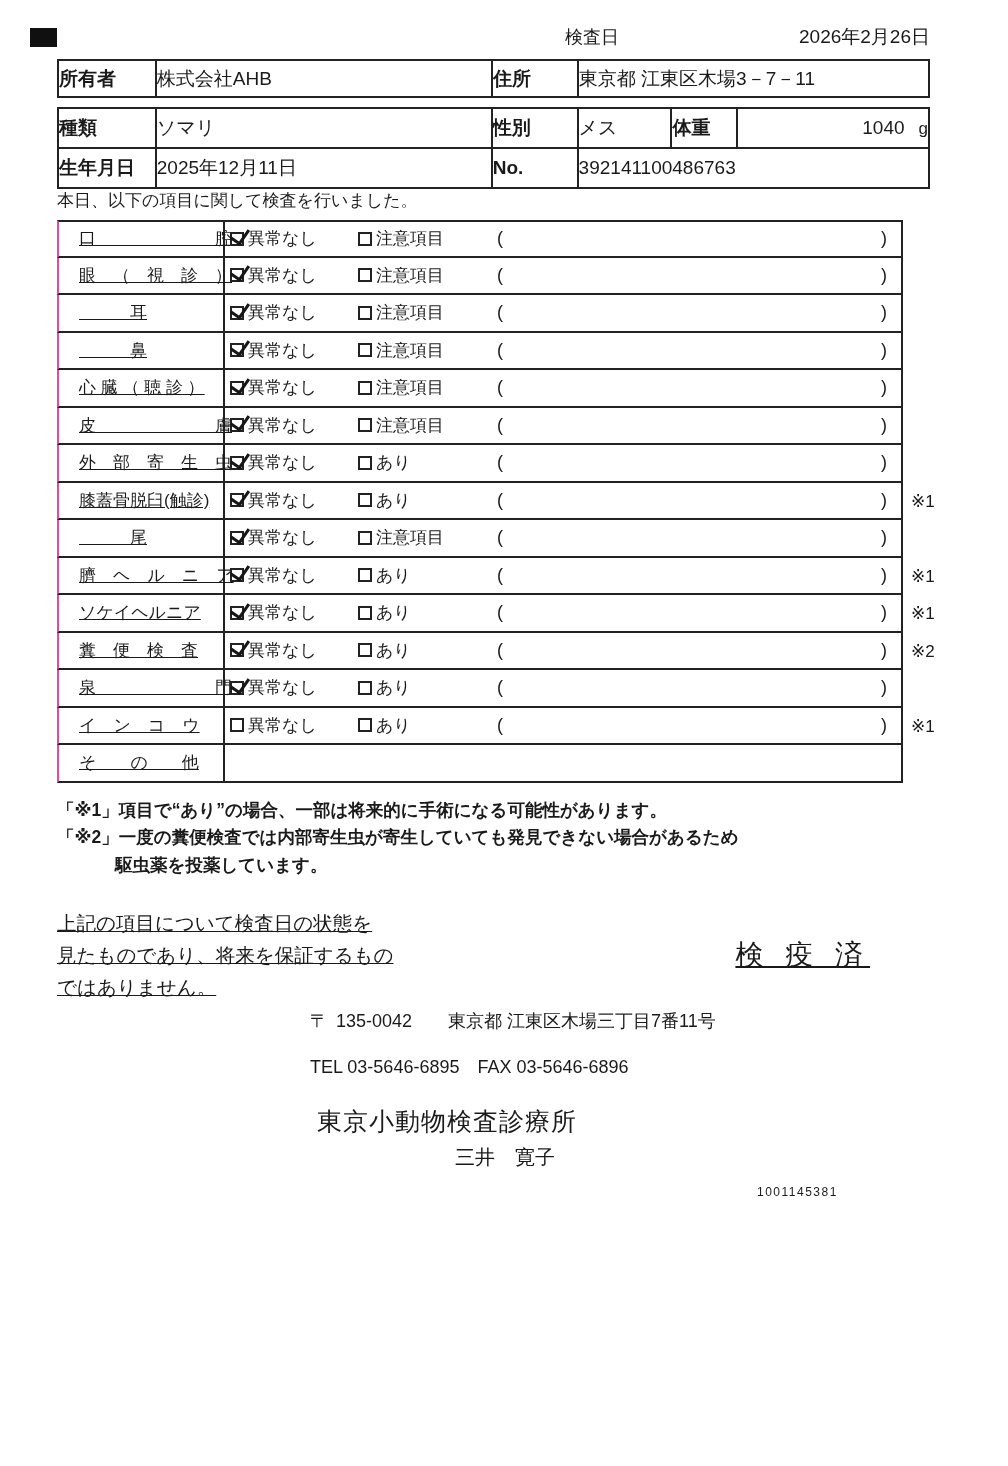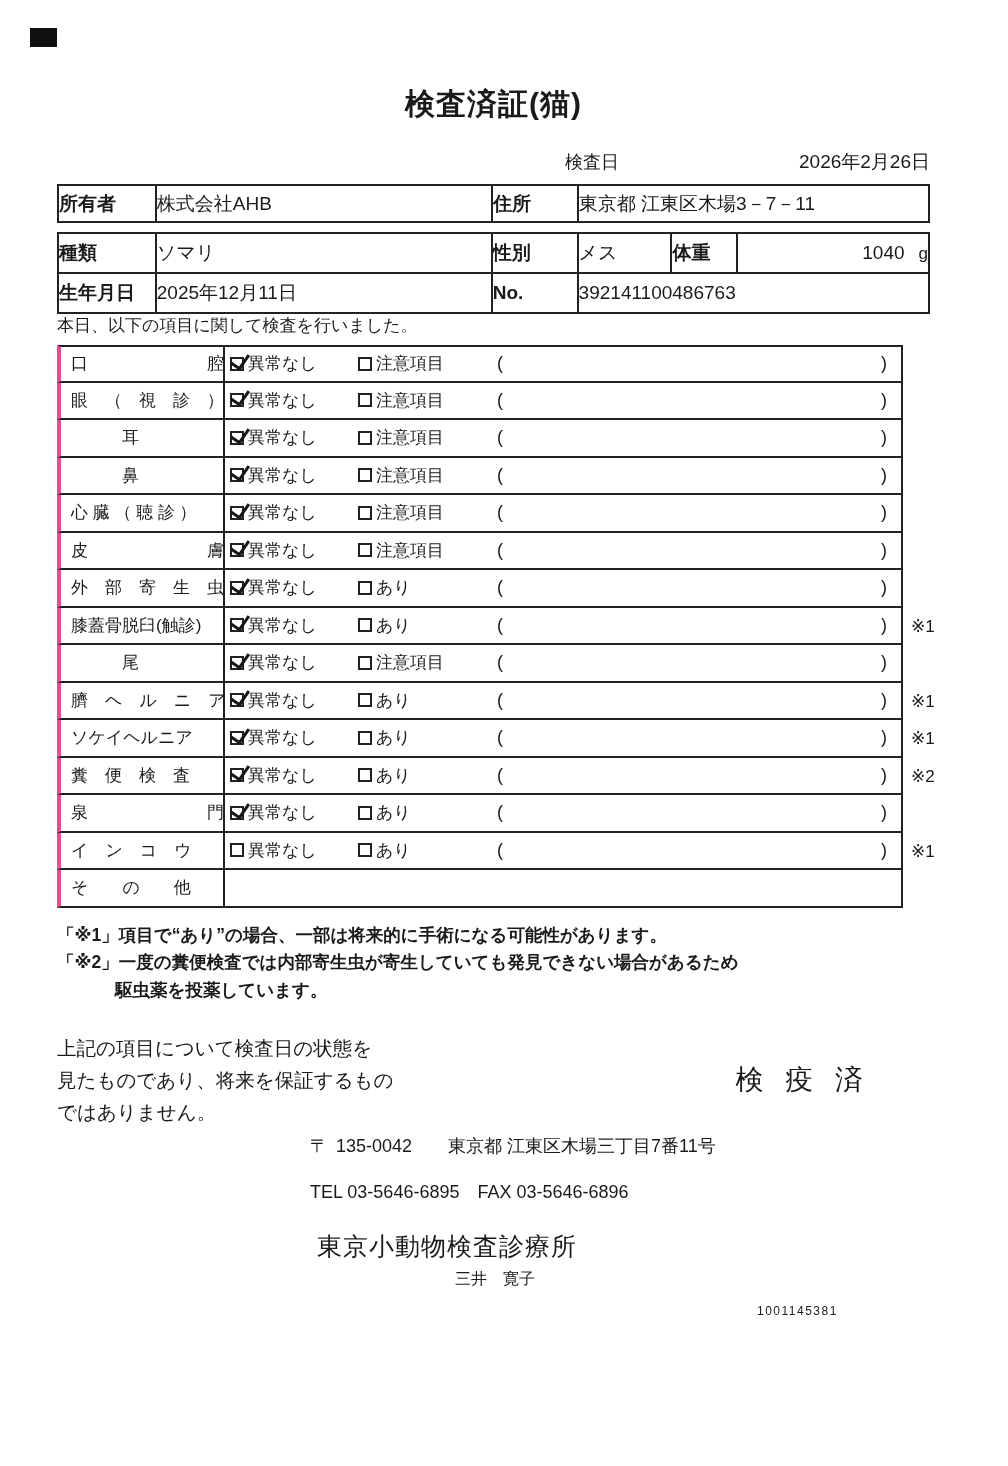--- a/index.html
+++ b/index.html
@@ -26,61 +26,60 @@
   td.val { padding-left: 10px; }
   td.weight { text-align: right; padding-right: 14px; }
   td.weight .unit { display: inline-block; margin-left: 14px; font-size: 17px; }
 
   .intro { font-size: 17px; }
 
   .insp { margin-top: 8px; }
   .trow { display: grid; grid-template-columns: 168px 678px 70px; }
   .cell { border-bottom: 2px solid #222; height: 37.5px; display: flex; align-items: center; font-size: 17px; }
   .trow:first-child .cell { border-top: 2px solid #222; }
-  .label-cell { border-left: 4px solid #ec4899; border-right: 2px solid #222; white-space: pre; padding-left: 10px; }
+  .label-cell { border-left: 2px solid #ec4899; border-right: 2px solid #222; white-space: pre; padding-left: 20px; text-decoration: underline; }
   .content-cell { border-right: 2px solid #222; padding-left: 5px; }
   .remark-cell { height: 37.5px; display: flex; align-items: center; padding-left: 8px; font-size: 17px; }
 
   .opt { display: flex; align-items: center; }
   .opt1 { width: 128px; }
   .opt2 { width: 137px; }
   .cb { width: 14px; height: 14px; border: 2px solid #222; position: relative; margin-right: 4px; flex: none; }
   .cb.checked::after {
     content: ""; position: absolute; left: 2px; top: -8px;
     width: 9px; height: 15px;
     border-right: 3px solid #161616; border-bottom: 3px solid #161616;
     transform: rotate(35deg);
   }
   .paren-open { margin-left: 2px; font-size: 18px; }
   .sp { flex: 1; }
   .paren-close { margin-right: 14px; font-size: 18px; }
 
   .notes { margin-top: 14px; font-size: 17.5px; line-height: 27.5px; font-weight: bold; }
   .notes .indent { padding-left: 58px; }
 
-  .bottom-row { display: flex; margin-top: 28px; width: 951px; }
+  .bottom-row { display: flex; margin-top: 28px; width: 951px; text-decoration: underline; }
   .disclaimer { font-size: 19.5px; line-height: 32px; white-space: pre-line; }
   .stamp { margin-left: auto; margin-right: 138px; align-self: center; font-size: 28px; letter-spacing: 7px; font-weight: 500; white-space: pre; }
 
   .addr-line { margin-top: 6px; margin-left: 253px; font-size: 18px; }
   .addr-line .postal-mark { margin-right: 8px; }
   .addr-line .postal { margin-right: 36px; }
   .tel-line { margin-top: 22px; margin-left: 253px; font-size: 18px; white-space: pre; }
   .clinic { margin-top: 26px; margin-left: 260px; font-size: 25px; letter-spacing: 1px; font-weight: 500; }
-  .vet { margin-top: 6px; margin-left: 398px; font-size: 16px; white-space: pre; }
+  .vet { margin-top: 6px; margin-left: 398px; font-size: 20px; white-space: pre; }
   .serial { margin-top: 14px; margin-left: 700px; font-size: 12px; letter-spacing: 1.5px; }
 </style>
 </head>
 <body>
 
 <div class="scan-mark"></div>
 
 <div class="content">
 
-  <div class="title">検査済証(猫)</div>
 
   <div class="date-row">
     <span>検査日</span>
     <span class="date-value">2026年2月26日</span>
   </div>
 
   <table class="info owner-table">
     <colgroup>
         <col style="width:98px">
         <col style="width:337px">

